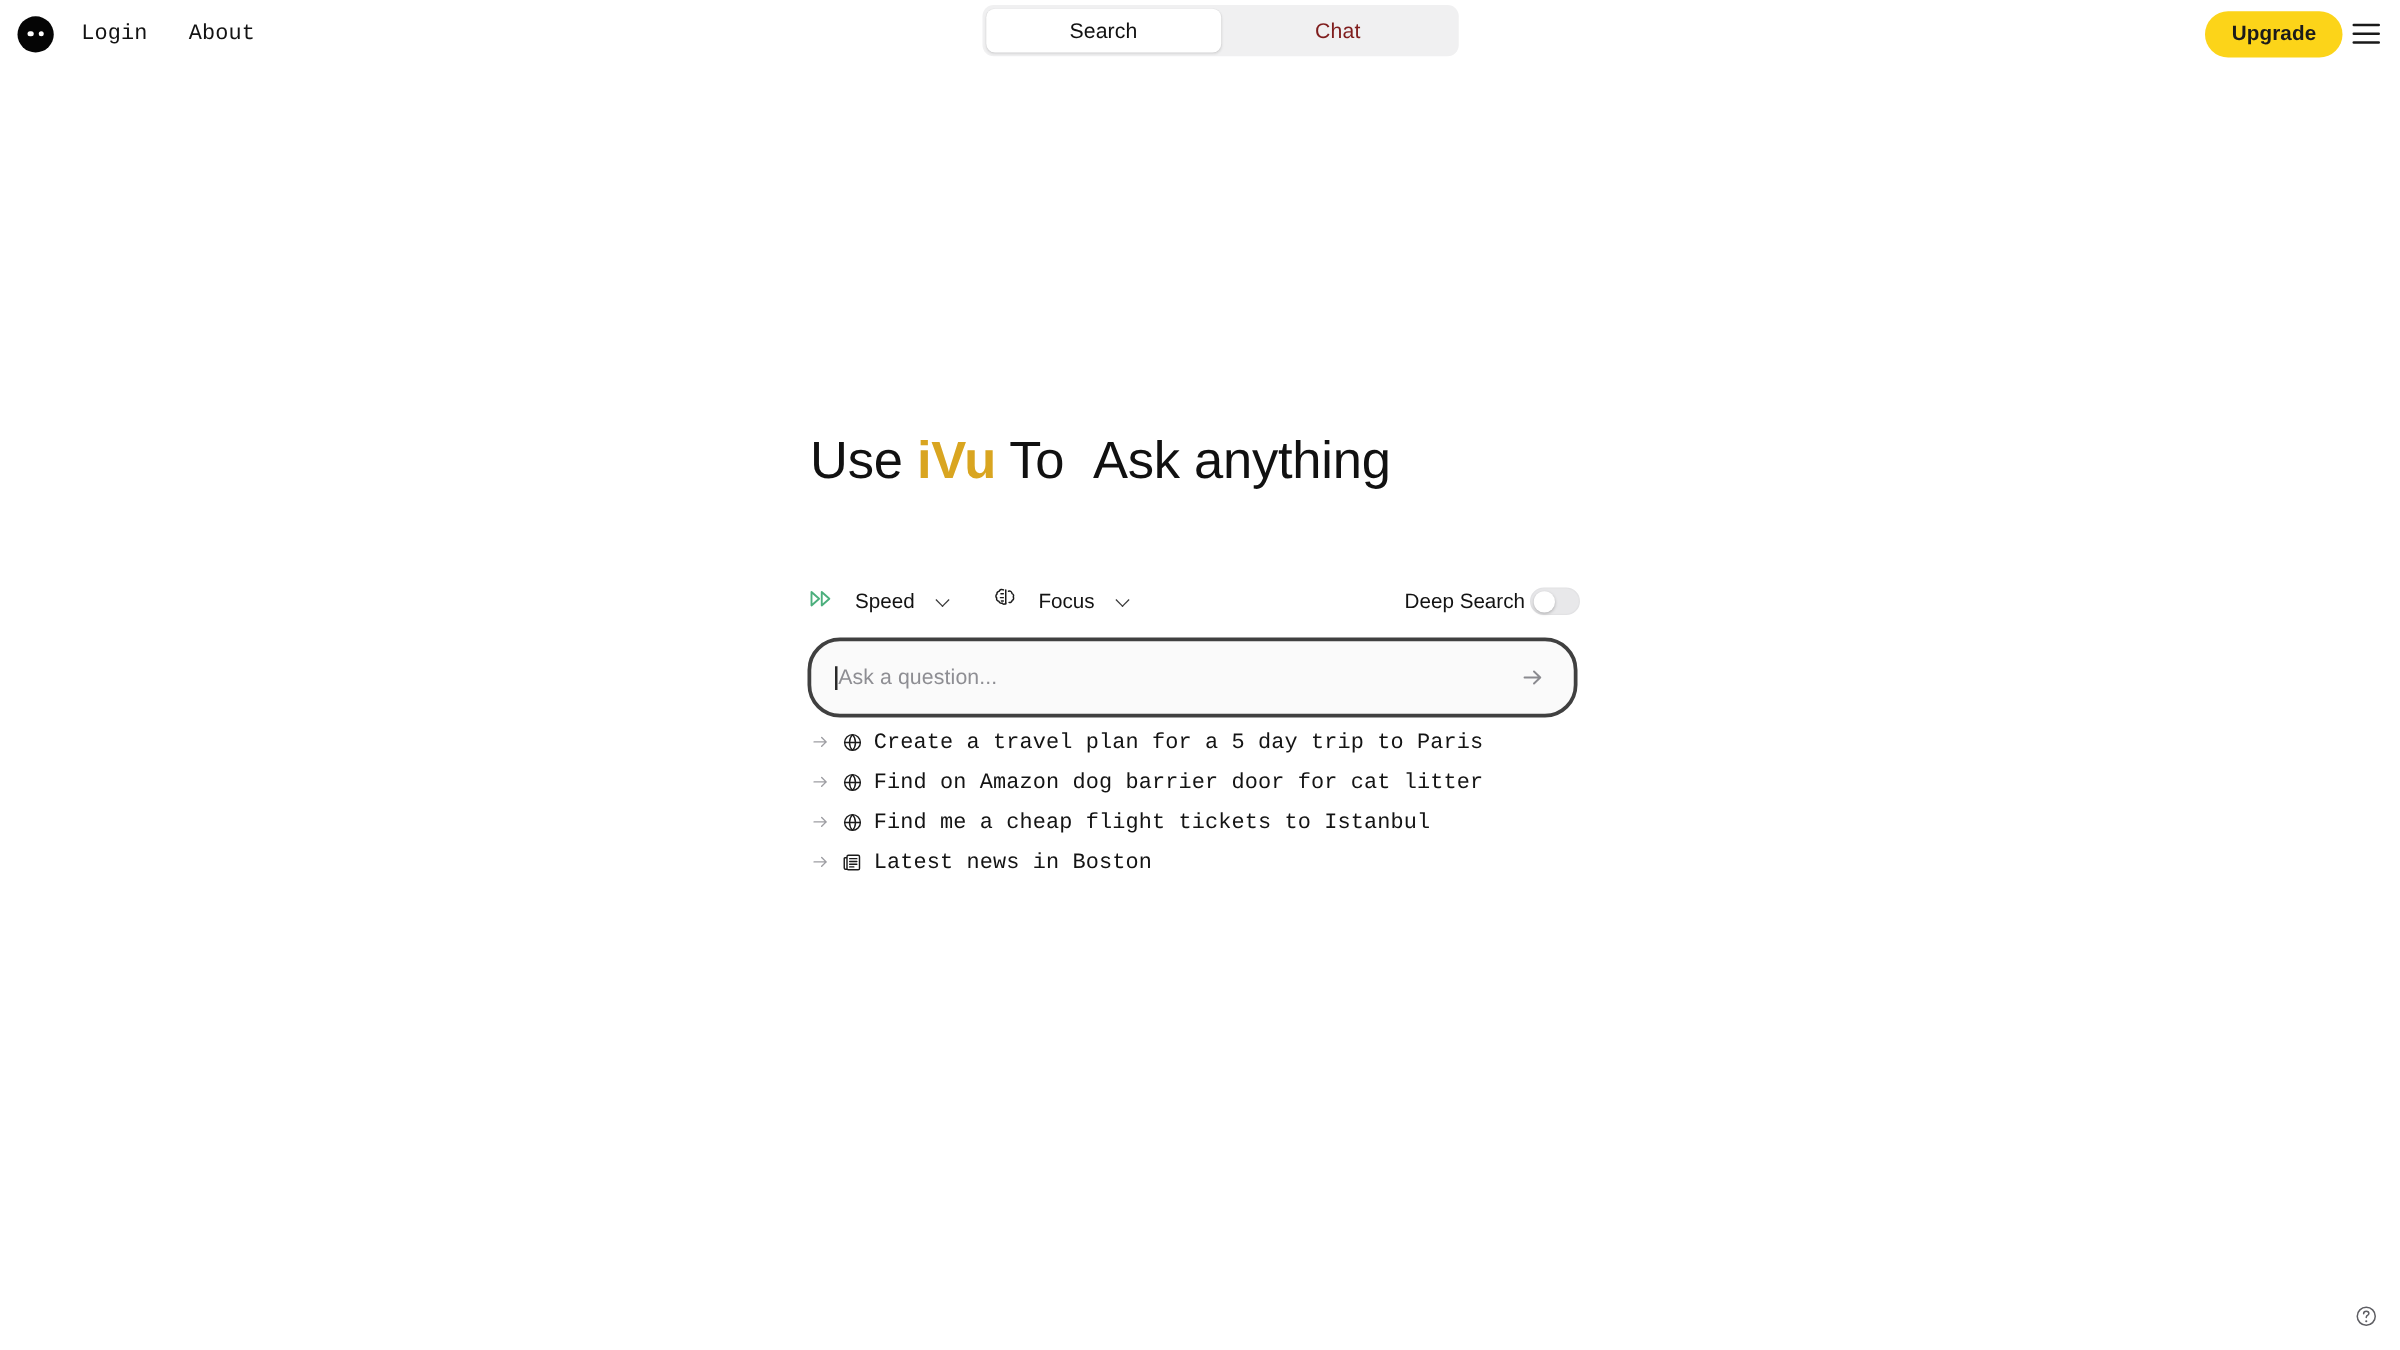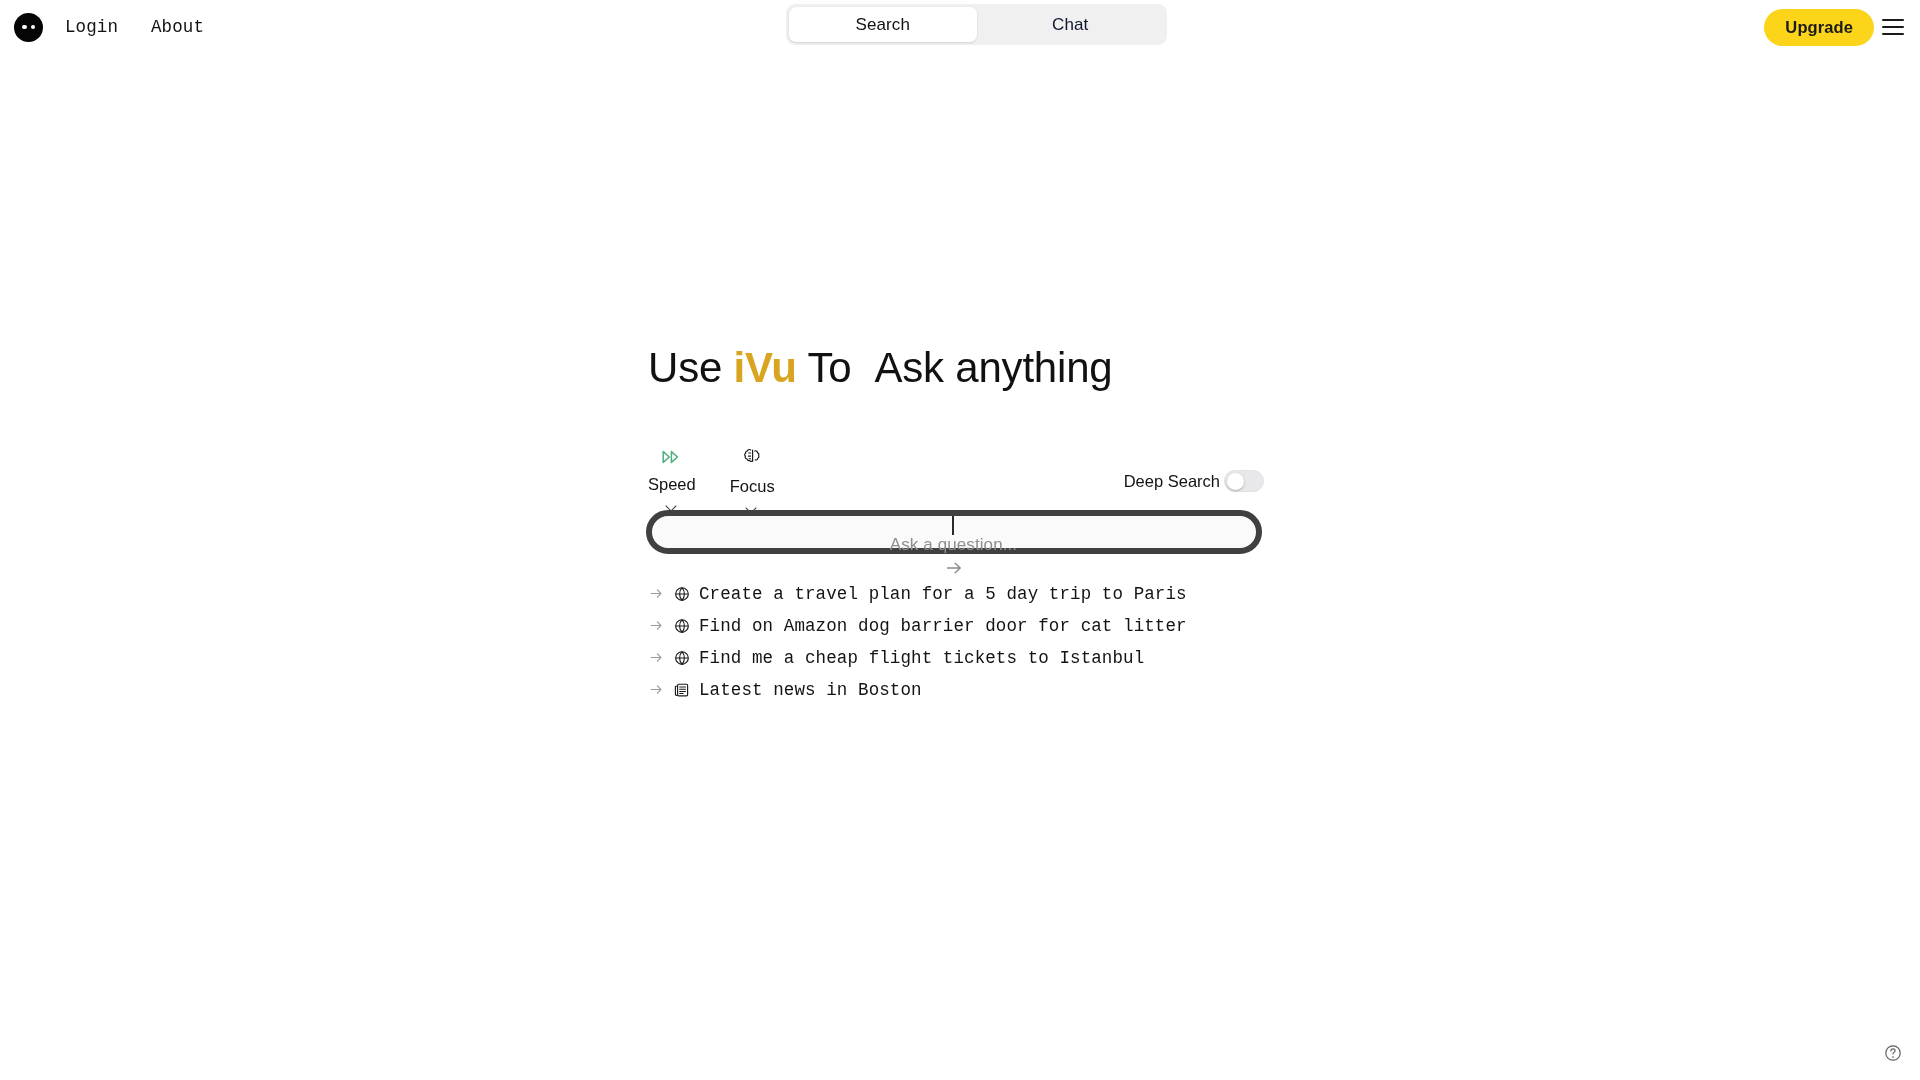--- a/index.html
+++ b/index.html
@@ -73,21 +73,21 @@
     gap: 0;
   }
   .tab {
     flex: 1;
     display: flex;
     align-items: center;
     justify-content: center;
     font-size: 17px;
     border-radius: 7px;
     cursor: pointer;
-    color: #0f172a;
+    color: #7f1d1d;
     letter-spacing: 0.1px;
   }
   .tab.active {
     background: #ffffff;
     color: #111111;
     box-shadow: 0 1px 2px rgba(0,0,0,0.10), 0 0 0 0.5px rgba(0,0,0,0.04);
   }
 
   
   .topbar-right {
@@ -155,24 +155,23 @@
     top: 462px;
     left: 648px;
     width: 616px;
     height: 38px;
     display: flex;
     align-items: center;
   }
   .ctrl {
     display: flex;
     align-items: center;
-    gap: 7px;
+    gap: 17px;
     cursor: pointer;
     margin-right: 34px;
-    flex-direction: column;
   }
   .ctrl-label {
     font-size: 16.5px;
     color: #131313;
   }
   .chev {
     width: 12px;
     height: 12px;
     position: relative;
   }
@@ -213,29 +212,28 @@
     background: #ffffff;
     box-shadow: 0 1px 2.5px rgba(0,0,0,0.25);
   }
 
   
   .searchbox {
     position: absolute;
     top: 510px;
     left: 646px;
     width: 616px;
-    height: 44px;
+    height: 64px;
     background: #fafafa;
-    border: 6px solid #404040;
+    border: 3px solid #404040;
     border-radius: 26px;
     display: flex;
     align-items: center;
     padding: 0 20px 0 19px;
     cursor: text;
-    flex-direction: column;
   }
   .caret {
     width: 1.5px;
     height: 19px;
     background: #2a2a2a;
     margin-right: 1px;
     flex: 0 0 auto;
   }
   .search-placeholder {
     font-size: 17px;

